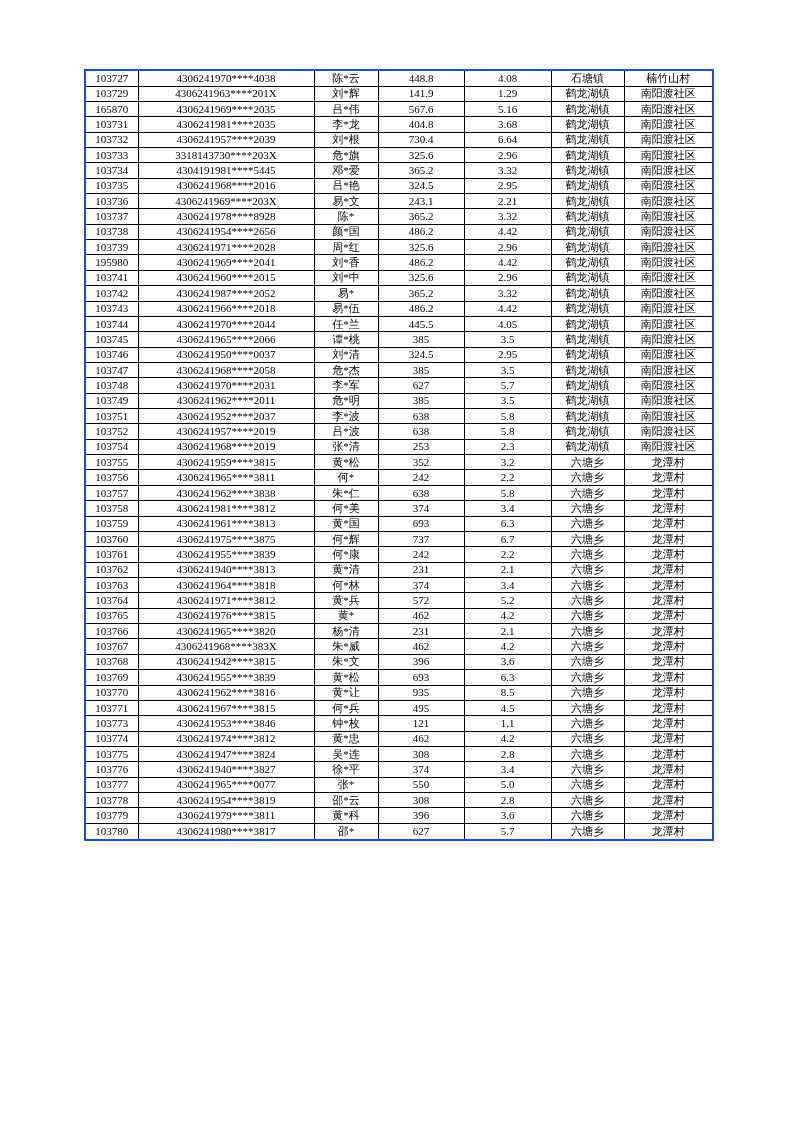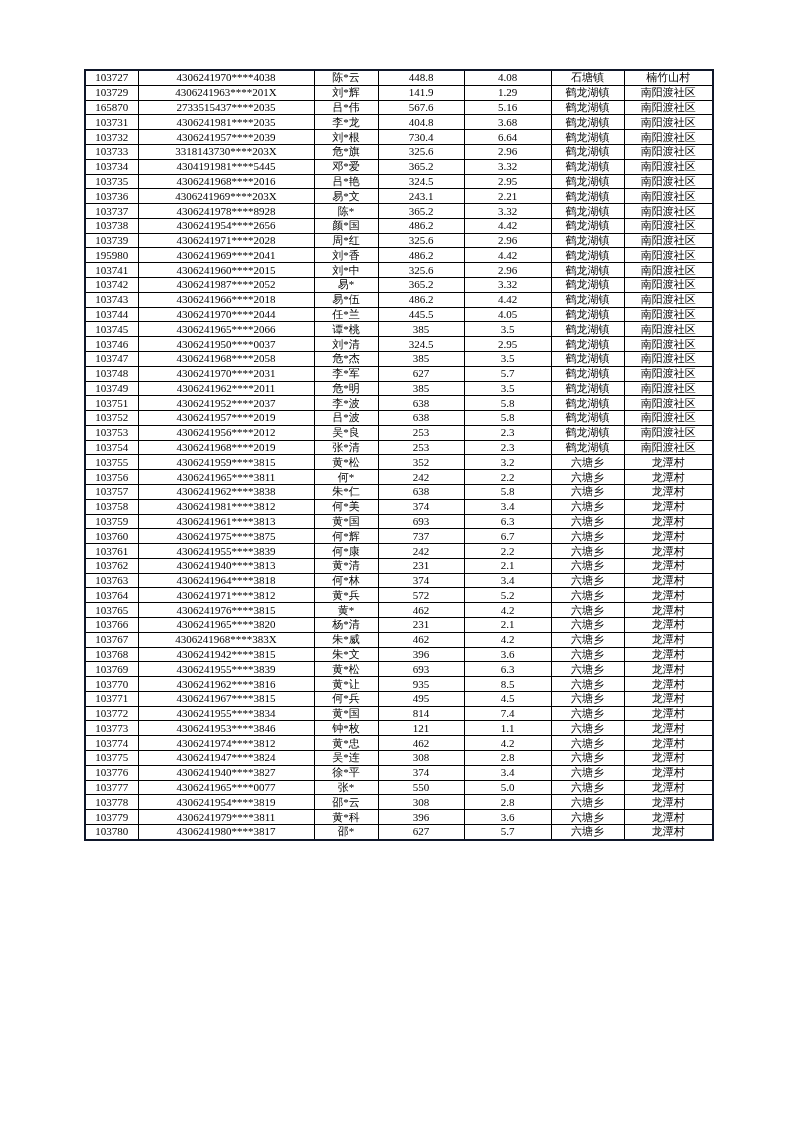--- a/index.html
+++ b/index.html
@@ -17,21 +17,21 @@
     color: #000000;
   }
   table.records {
     position: absolute;
     left: 84px;
     top: 69px;
     width: 628px;
     height: 772px;
     border-collapse: collapse;
     table-layout: fixed;
-    border: 2px solid #0f172a;
+    border: 2px solid #1d4ed8;
   }
   table.records td {
     border: 1px solid #000000;
     font-size: 11px;
     line-height: 1;
     text-align: center;
     vertical-align: middle;
     padding: 0;
     overflow: hidden;
     white-space: nowrap;
@@ -67,21 +67,21 @@
           <td>103729</td>
           <td>4306241963****201X</td>
           <td>刘*辉</td>
           <td>141.9</td>
           <td>1.29</td>
           <td>鹤龙湖镇</td>
           <td>南阳渡社区</td>
         </tr>
         <tr>
           <td>165870</td>
-          <td>2733515437****2035</td>
+          <td>4306241969****2035</td>
           <td>吕*伟</td>
           <td>567.6</td>
           <td>5.16</td>
           <td>鹤龙湖镇</td>
           <td>南阳渡社区</td>
         </tr>
         <tr>
           <td>103731</td>
           <td>4306241981****2035</td>
           <td>李*龙</td>
@@ -264,29 +264,20 @@
         <tr>
           <td>103752</td>
           <td>4306241957****2019</td>
           <td>吕*波</td>
           <td>638</td>
           <td>5.8</td>
           <td>鹤龙湖镇</td>
           <td>南阳渡社区</td>
         </tr>
         <tr>
-          <td>103753</td>
-          <td>4306241956****2012</td>
-          <td>吴*良</td>
-          <td>253</td>
-          <td>2.3</td>
-          <td>鹤龙湖镇</td>
-          <td>南阳渡社区</td>
-        </tr>
-        <tr>
           <td>103754</td>
           <td>4306241968****2019</td>
           <td>张*清</td>
           <td>253</td>
           <td>2.3</td>
           <td>鹤龙湖镇</td>
           <td>南阳渡社区</td>
         </tr>
         <tr>
           <td>103755</td>
@@ -435,29 +426,20 @@
         <tr>
           <td>103771</td>
           <td>4306241967****3815</td>
           <td>何*兵</td>
           <td>495</td>
           <td>4.5</td>
           <td>六塘乡</td>
           <td>龙潭村</td>
         </tr>
         <tr>
-          <td>103772</td>
-          <td>4306241955****3834</td>
-          <td>黄*国</td>
-          <td>814</td>
-          <td>7.4</td>
-          <td>六塘乡</td>
-          <td>龙潭村</td>
-        </tr>
-        <tr>
           <td>103773</td>
           <td>4306241953****3846</td>
           <td>钟*枚</td>
           <td>121</td>
           <td>1.1</td>
           <td>六塘乡</td>
           <td>龙潭村</td>
         </tr>
         <tr>
           <td>103774</td>

